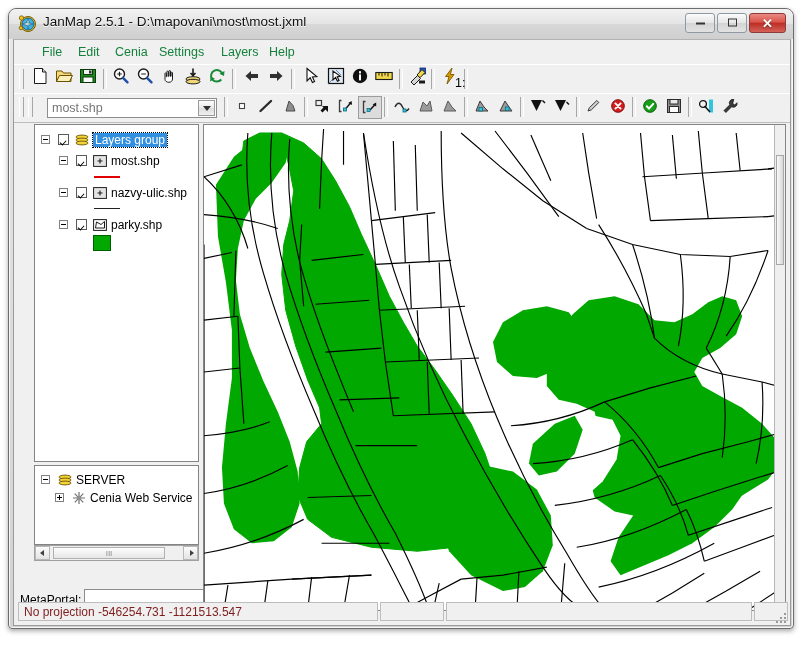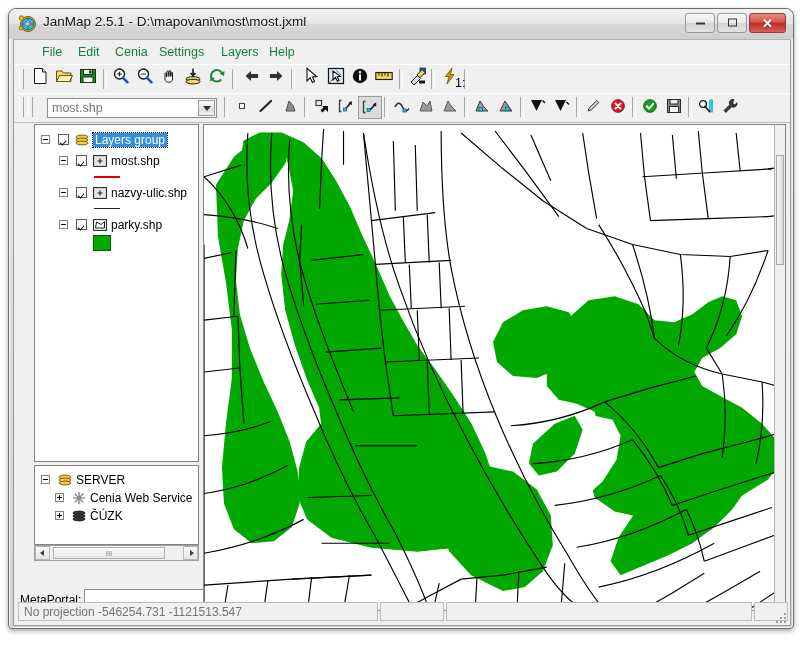--- a/index.html
+++ b/index.html
@@ -258,21 +258,21 @@
     position:absolute; top:0; height:19px;
     border:1px solid #bdbdbd; background:#f0f0f0;
     box-sizing:border-box;
   }
   #spane1 { left:0;   width:360px; }
   #spane2 { left:362px; width:64px; }
   #spane3 { left:428px; width:306px; }
   #spane4 { left:736px; width:34px; }
   #status-text {
     position:absolute; left:5px; top:2px;
-    font-size:12px; color:#737373; white-space:nowrap;
+    font-size:12px; color:#7f1d1d; white-space:nowrap;
   }
   #resize-grip {
     position:absolute; right:3px; bottom:2px; width:13px; height:13px;
   }
 </style>
 </head>
 <body>
 
 <div id="window">
 
@@ -666,31 +666,20 @@
             <svg width="14" height="14" viewBox="0 0 14 14">
               <g stroke="#6f6f6f" stroke-width="1.2">
                 <path d="M7 1v12M1 7h12M2.7 2.7l8.6 8.6M11.3 2.7l-8.6 8.6"></path>
               </g>
               <circle cx="7" cy="7" r="2" fill="#8f8f8f"></circle>
             </svg>
           </div>
           <div class="tlabel" style="left:35px">Cenia Web Service</div>
         </div>
 
-        <div class="trow" style="left:20px; top:41px; width:150px">
-          <div class="expander plus" style="left:0"></div>
-          <div class="ticon" style="left:17px">
-            <svg width="14" height="14" viewBox="0 0 14 14">
-              <ellipse cx="7" cy="4" rx="6" ry="1.9" fill="#3a3a3a" stroke="#111" stroke-width="0.9"></ellipse>
-              <ellipse cx="7" cy="7" rx="6" ry="1.9" fill="#3a3a3a" stroke="#111" stroke-width="0.9"></ellipse>
-              <ellipse cx="7" cy="10" rx="6" ry="1.9" fill="#3a3a3a" stroke="#111" stroke-width="0.9"></ellipse>
-            </svg>
-          </div>
-          <div class="tlabel" style="left:35px">ČÚZK</div>
-        </div>
       </div>
 
       <div id="hscroll">
         <div class="arrow left"></div>
         <div class="thumb"></div>
         <div class="arrow right"></div>
       </div>
     </div>
 
 

